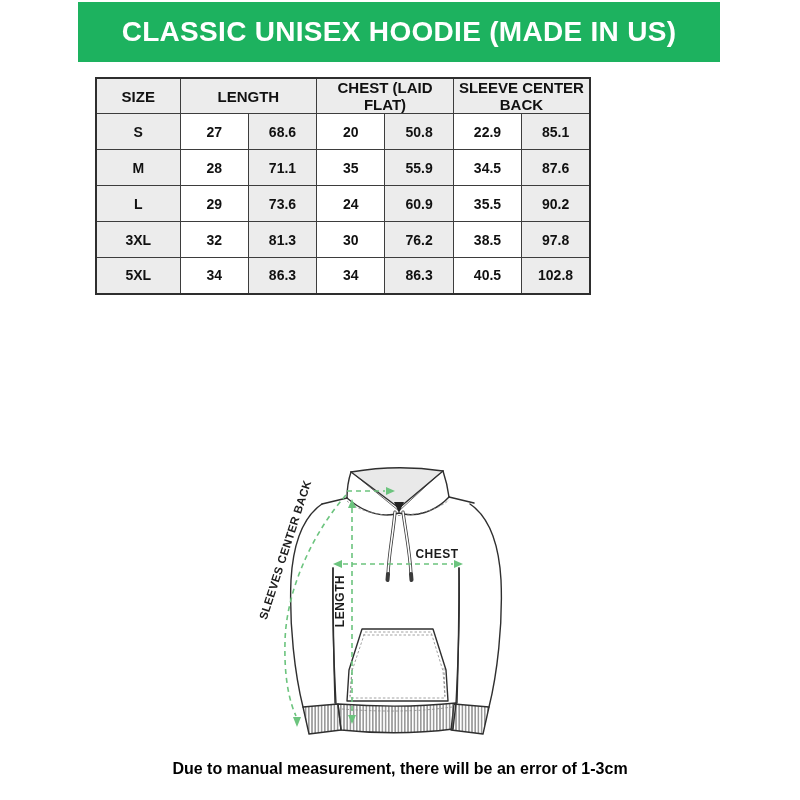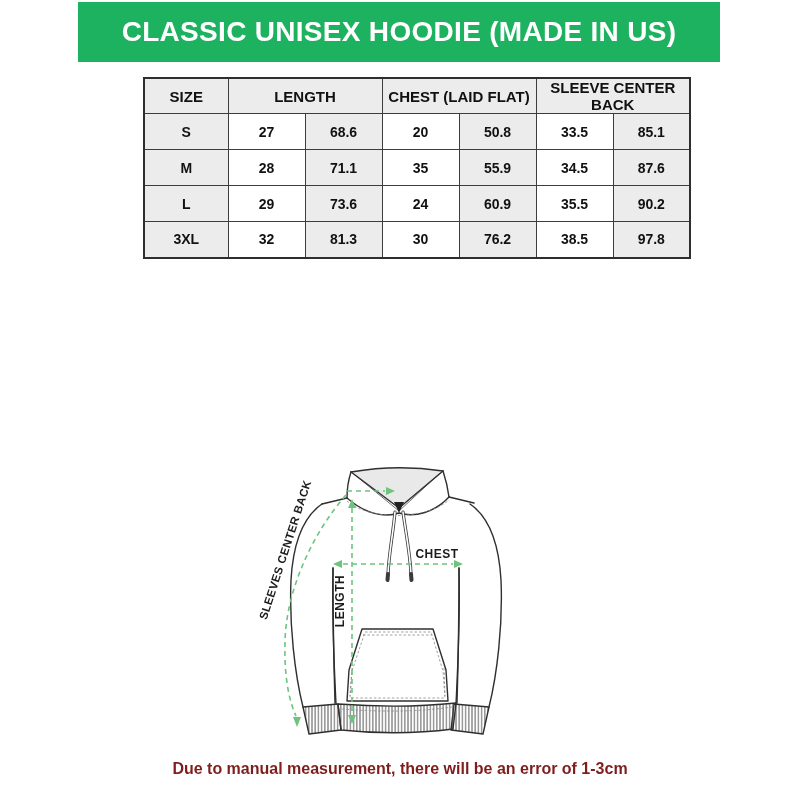--- a/index.html
+++ b/index.html
@@ -6,38 +6,38 @@
   #canvas{position:relative;width:800px;height:800px;background:#fff;overflow:hidden;
           font-family:"Liberation Sans","DejaVu Sans",sans-serif;}
 
   
   .banner{position:absolute;left:78px;top:2px;width:642px;height:60px;background:#1db25f;
           display:flex;align-items:center;justify-content:center;}
   .banner h1{margin:4px;color:#fff;font-size:28px;font-weight:bold;letter-spacing:.3px;white-space:nowrap;}
 
   
   .tblwrap{position:absolute;left:95px;top:77px;}
-  table.size{border-collapse:collapse;table-layout:fixed;width:548px;border:2px solid #2e2e2e;margin-left:48px;}
+  table.size{border-collapse:collapse;table-layout:fixed;width:496px;border:2px solid #2e2e2e;}
   table.size th,table.size td{border:1px solid #3d3d3d;text-align:center;vertical-align:middle;
           font-weight:bold;color:#111;padding:0;}
   table.size thead tr{height:35px;}
   table.size tbody tr{height:36px;}
   tr.grouprow th{font-size:15px;background:#ececec;}
   tr.unitrow th{font-size:14px;}
   table.size td{font-size:14px;}
   .g{background:#ececec;}
   .w{background:#ffffff;}
 
   
   .diagram{position:absolute;left:240px;top:450px;width:330px;height:300px;}
   .diagram text{font-family:"Liberation Sans","DejaVu Sans",sans-serif;font-weight:bold;fill:#1c1c1c;}
 
   
   .footnote{position:absolute;left:0;top:760px;width:800px;text-align:center;
-            color:#7f1d1d;font-size:16px;font-weight:bold;}
+            color:#000000;font-size:16px;font-weight:bold;}
 </style>
 </head>
 <body>
 
 <div id="canvas">
 
   <div class="banner">
     <h1>CLASSIC UNISEX HOODIE (MADE IN US)</h1>
   </div>
 
@@ -60,21 +60,21 @@
           <th class="g" colspan="2">SLEEVE CENTER BACK</th>
         </tr>
       </thead>
       <tbody>
         <tr>
           <td class="g">S</td>
           <td class="w">27</td>
           <td class="g">68.6</td>
           <td class="w">20</td>
           <td class="g">50.8</td>
-          <td class="w">33.5</td>
+          <td class="w">22.9</td>
           <td class="g">85.1</td>
         </tr>
         <tr>
           <td class="g">M</td>
           <td class="w">28</td>
           <td class="g">71.1</td>
           <td class="w">35</td>
           <td class="g">55.9</td>
           <td class="w">34.5</td>
           <td class="g">87.6</td>
@@ -89,20 +89,29 @@
           <td class="g">90.2</td>
         </tr>
         <tr>
           <td class="g">3XL</td>
           <td class="w">32</td>
           <td class="g">81.3</td>
           <td class="w">30</td>
           <td class="g">76.2</td>
           <td class="w">38.5</td>
           <td class="g">97.8</td>
+        </tr>
+        <tr>
+          <td class="g">5XL</td>
+          <td class="w">34</td>
+          <td class="g">86.3</td>
+          <td class="w">34</td>
+          <td class="g">86.3</td>
+          <td class="w">40.5</td>
+          <td class="g">102.8</td>
         </tr>
       </tbody>
     </table>
   </div>
 
   <svg class="diagram" viewBox="240 450 330 300">
     <defs>
       <pattern id="rib" width="3.2" height="8" patternUnits="userSpaceOnUse">
         <path d="M1.6,0 V8" stroke="#4a4a4a" stroke-width="0.9"></path>
       </pattern>

